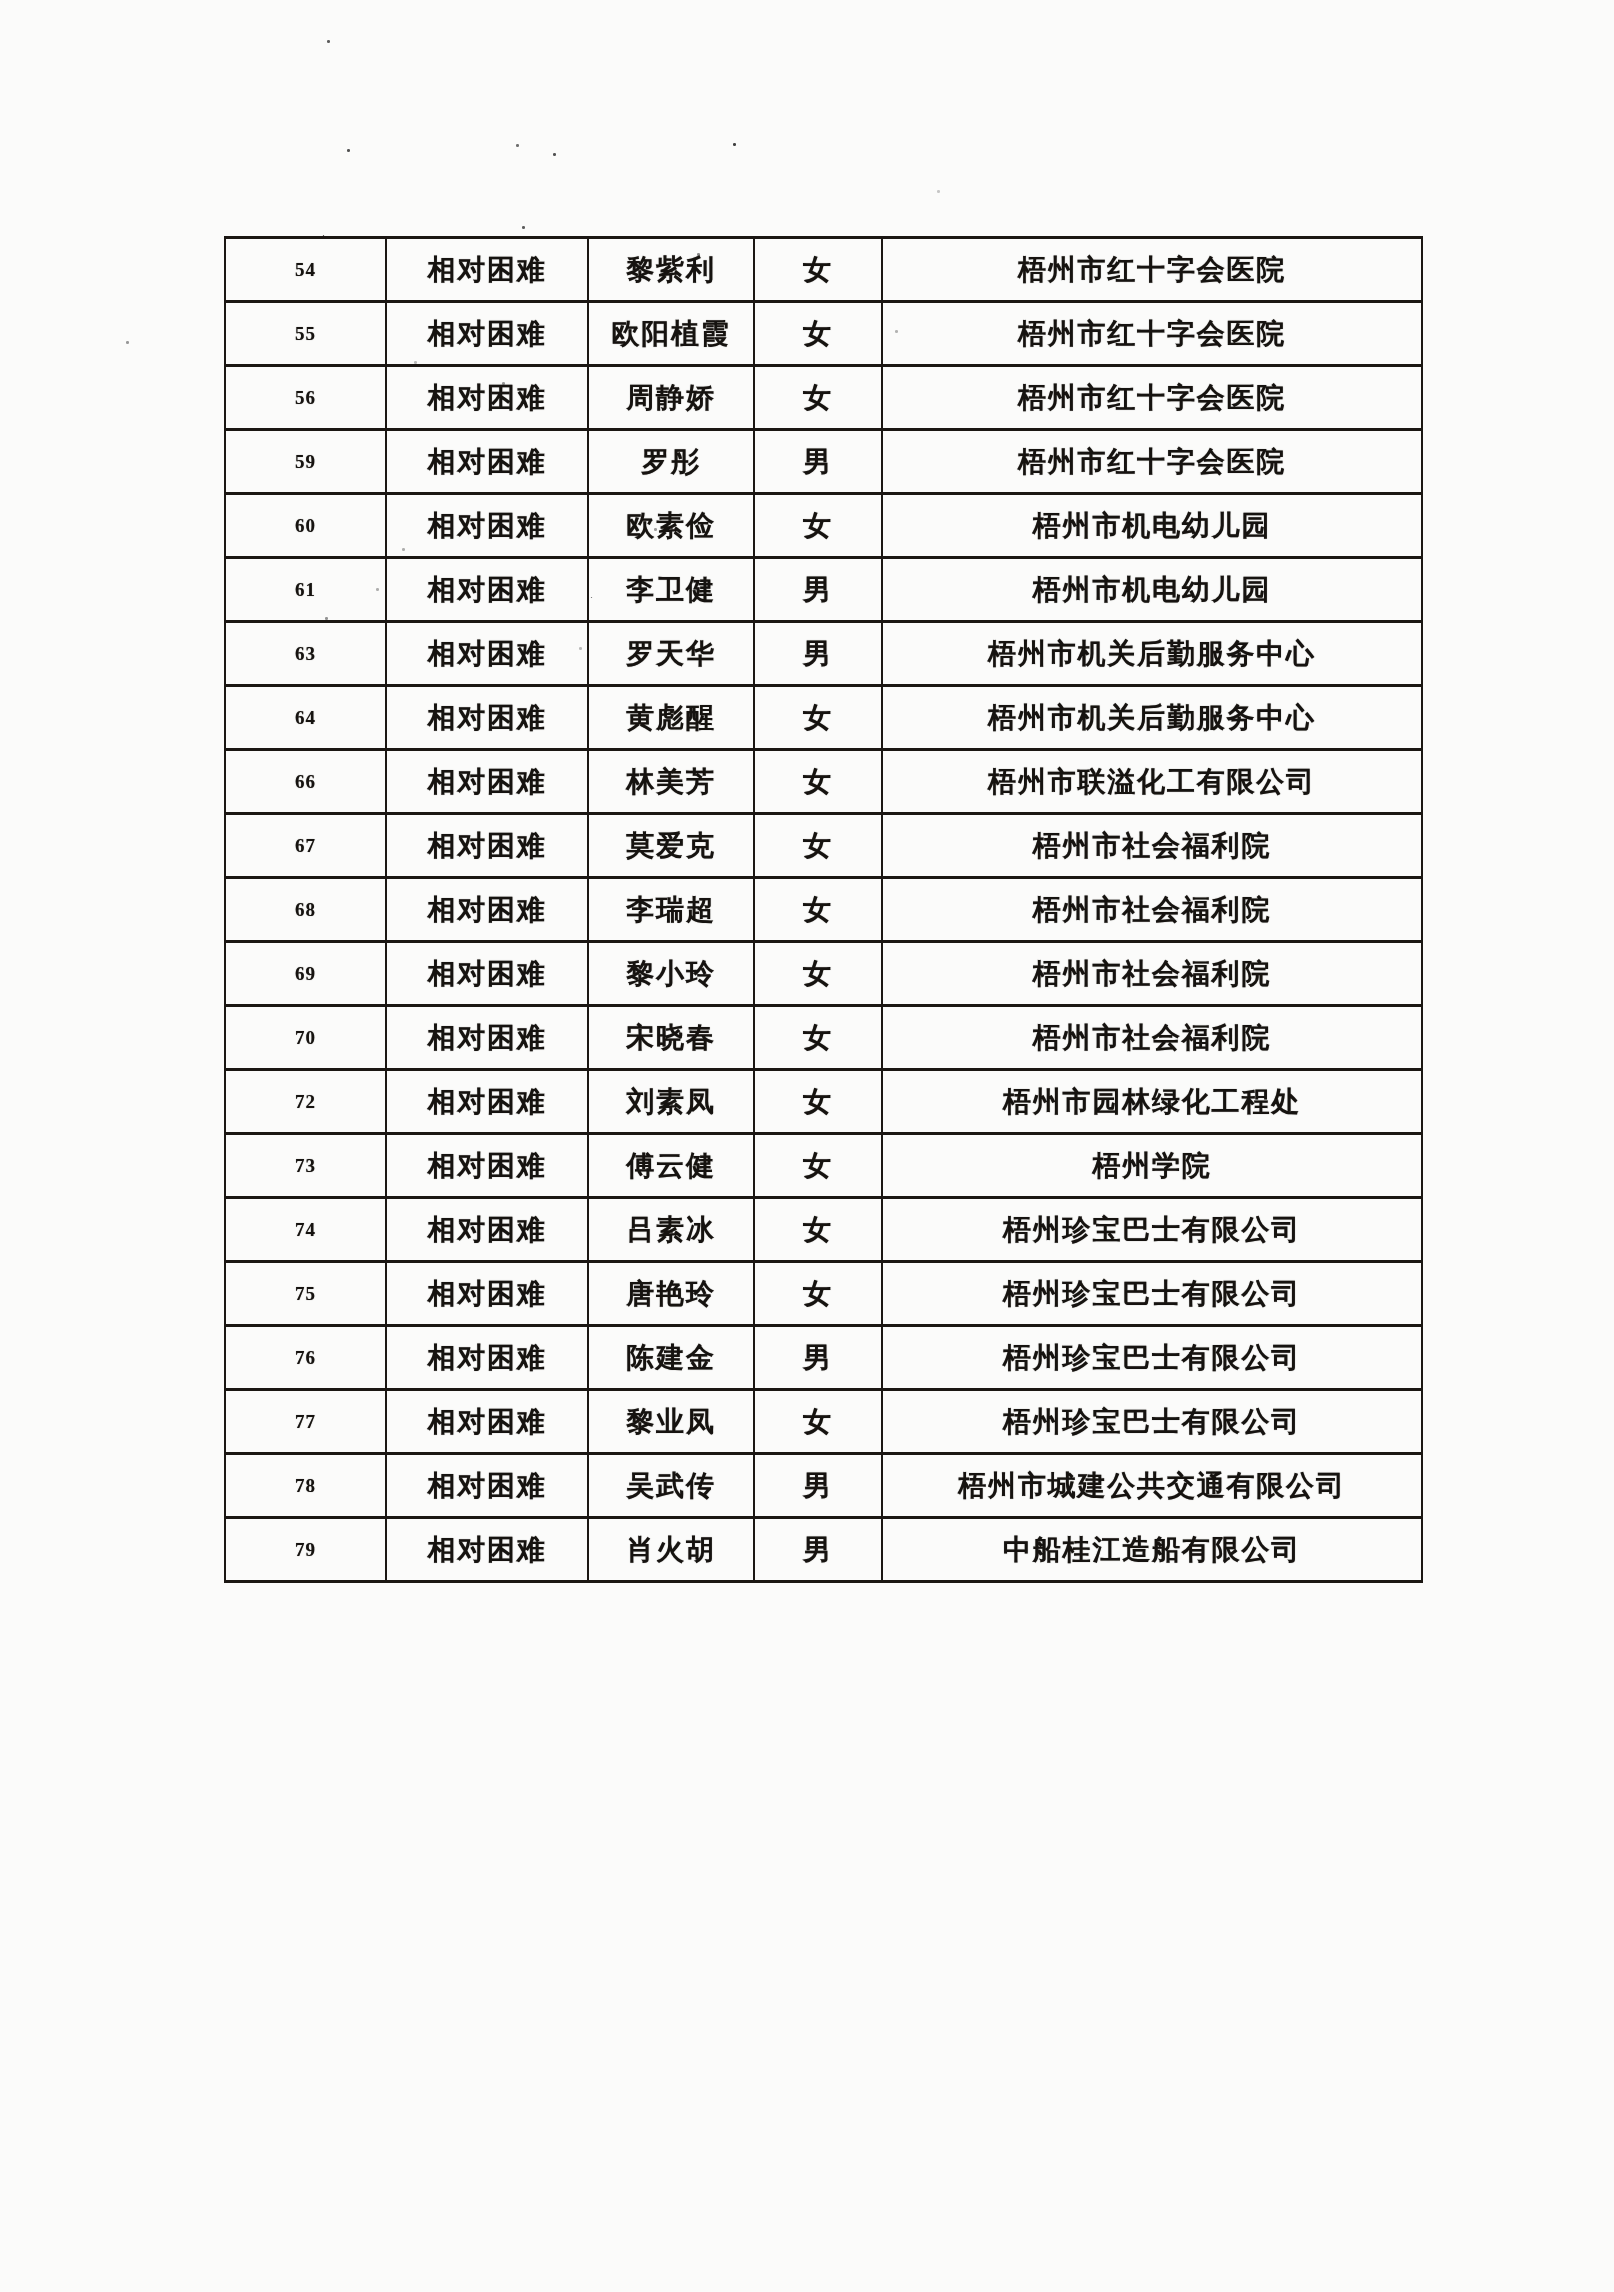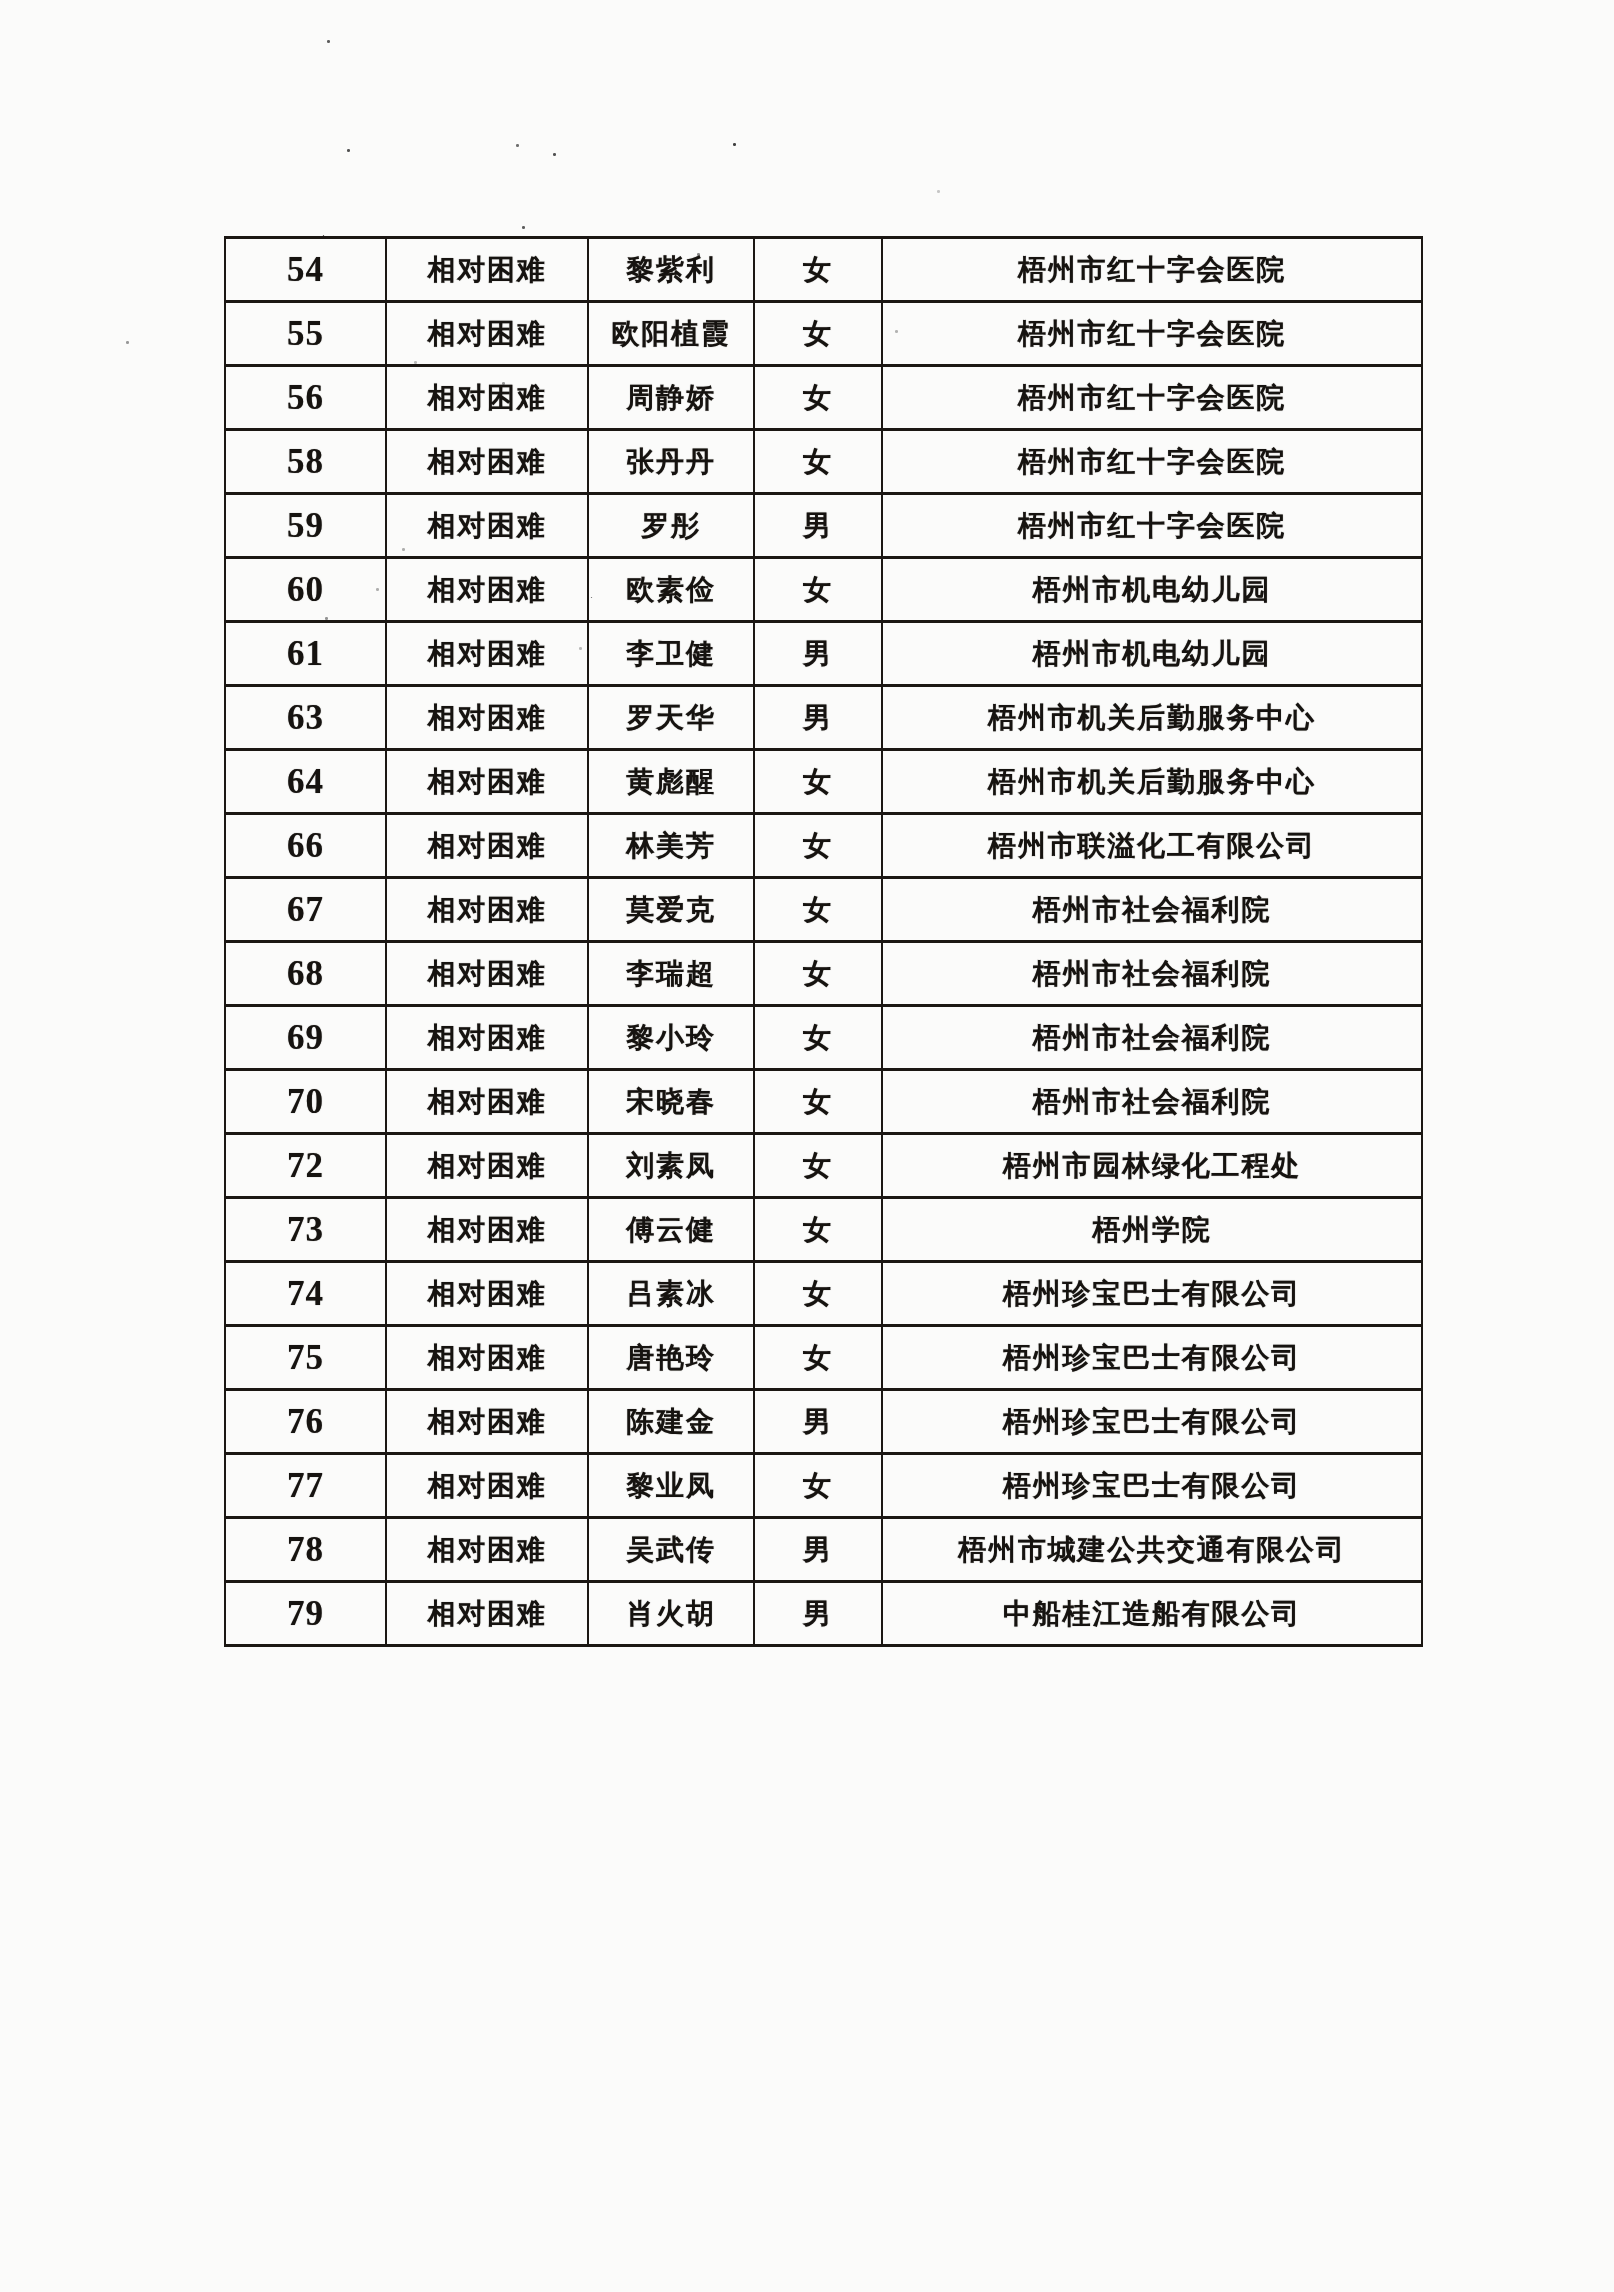--- a/index.html
+++ b/index.html
@@ -68,21 +68,21 @@
     vertical-align: middle;
     padding: 0;
     font-size: 28px;
     font-weight: 600;
     color: #161310;
     letter-spacing: 1.8px;
     white-space: nowrap;
     text-shadow: 0 0 0.9px rgba(20,16,10,.55);
   }
   .roster td.num {
-    font-size: 35px;
+    font-size: 19px;
     letter-spacing: 0.9px;
   }
 </style>
 </head>
 <body>
 
 <div class="noise"></div>
 
 <table class="roster">
   <colgroup>
@@ -108,27 +108,20 @@
     <td>梧州市红十字会医院</td>
   </tr>
       <tr>
     <td class="num">56</td>
     <td>相对困难</td>
     <td>周静娇</td>
     <td>女</td>
     <td>梧州市红十字会医院</td>
   </tr>
       <tr>
-    <td class="num">58</td>
-    <td>相对困难</td>
-    <td>张丹丹</td>
-    <td>女</td>
-    <td>梧州市红十字会医院</td>
-  </tr>
-      <tr>
     <td class="num">59</td>
     <td>相对困难</td>
     <td>罗彤</td>
     <td>男</td>
     <td>梧州市红十字会医院</td>
   </tr>
       <tr>
     <td class="num">60</td>
     <td>相对困难</td>
     <td>欧素俭</td>

